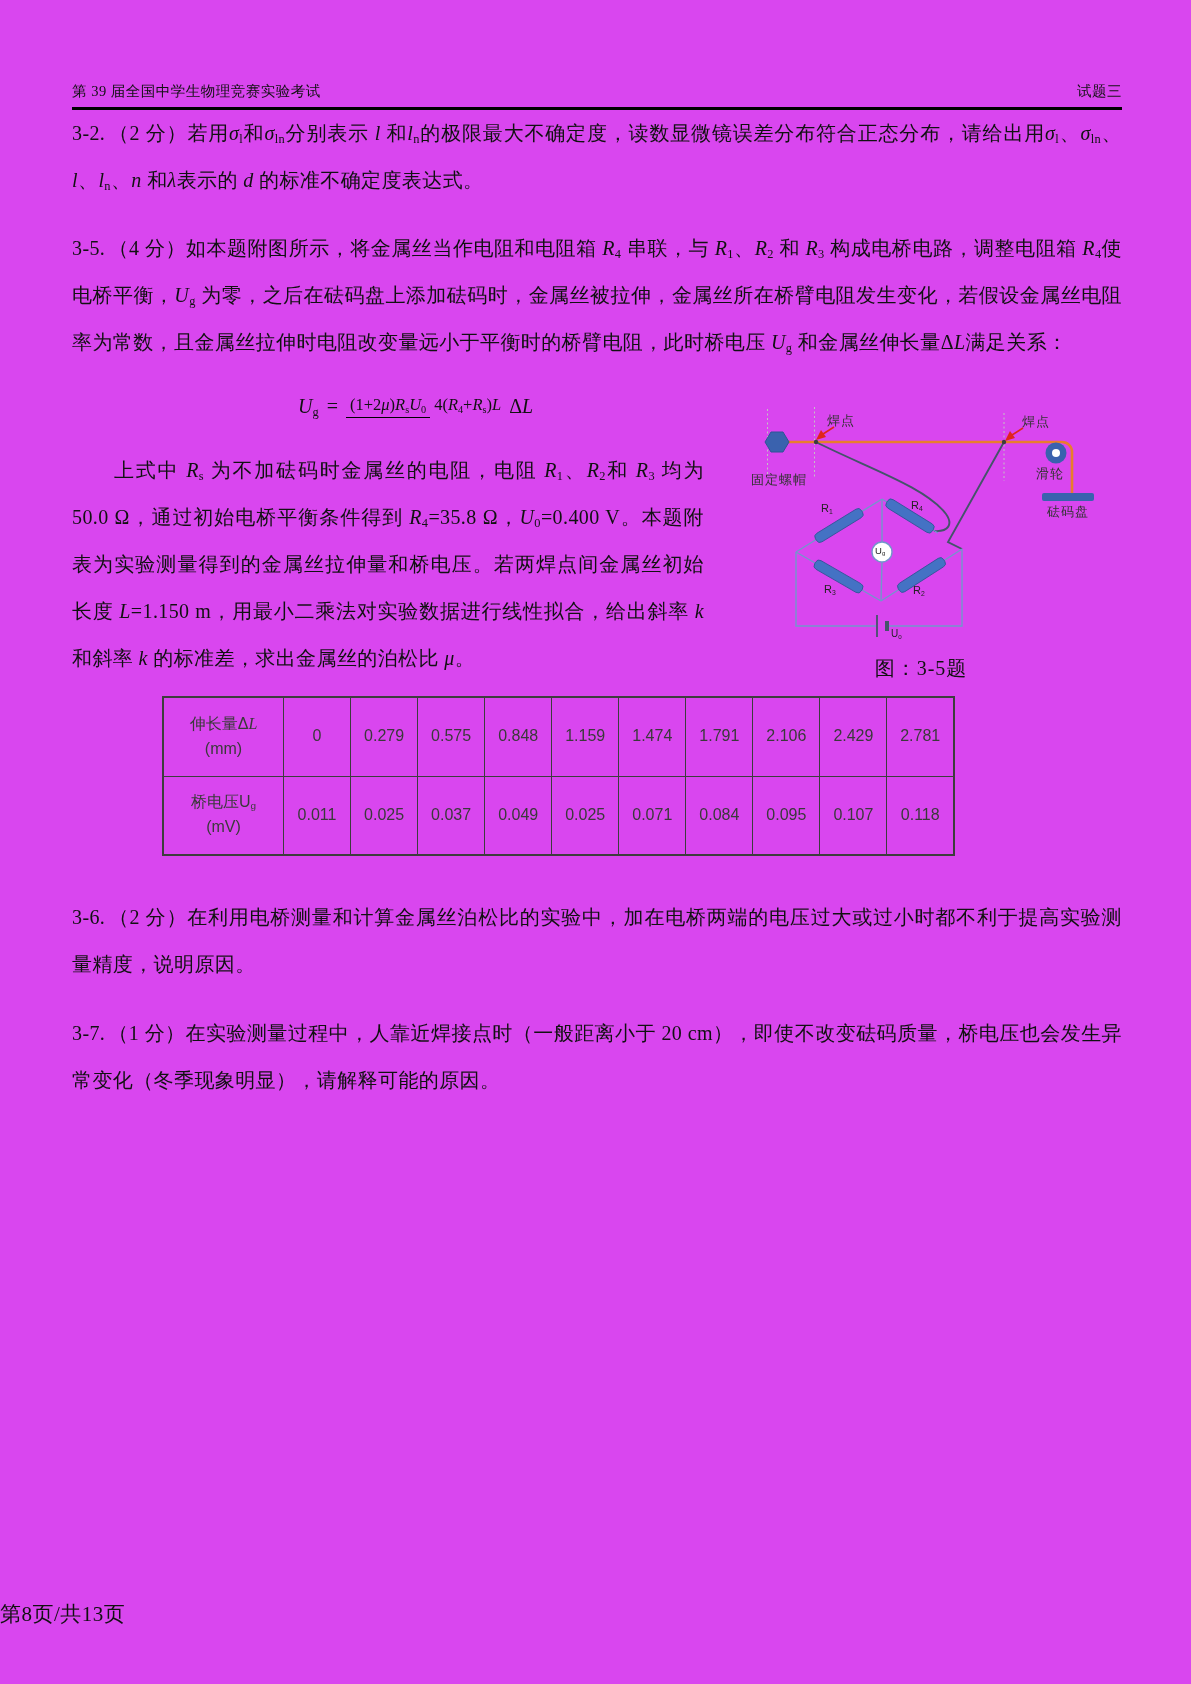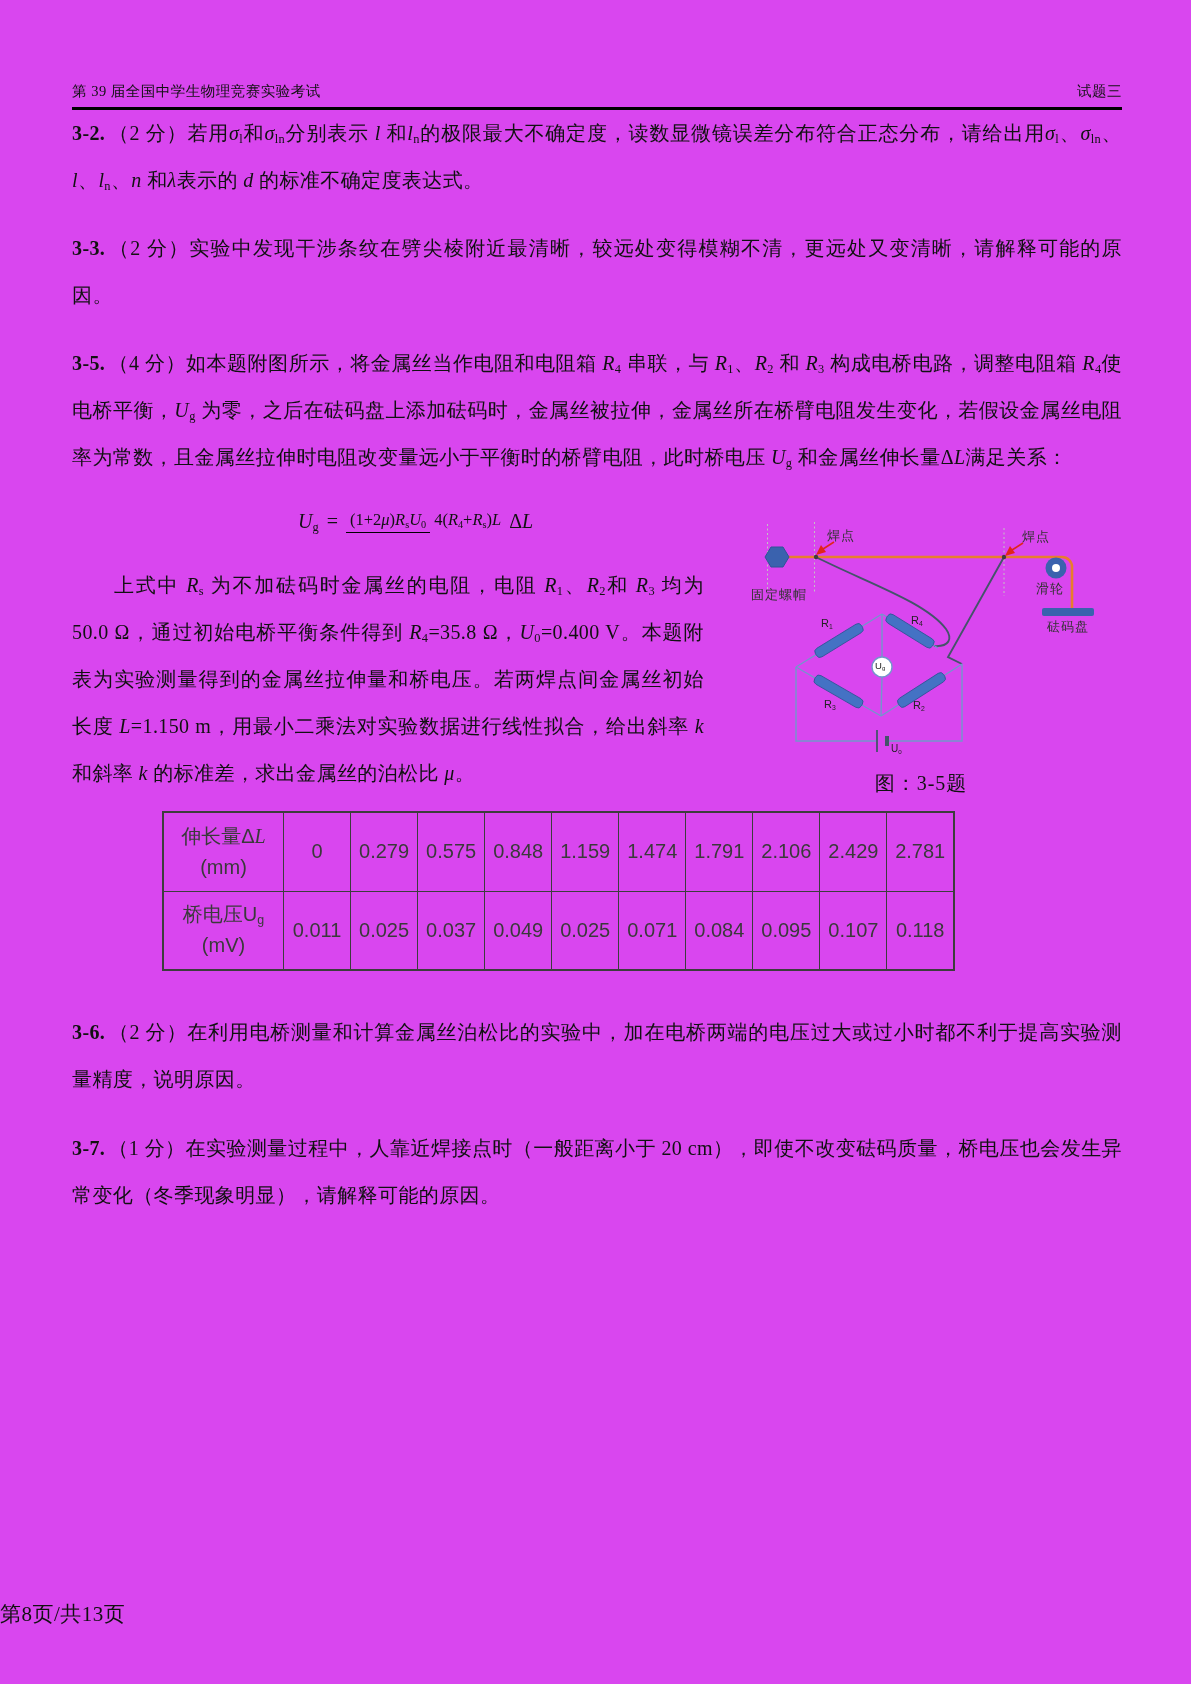--- a/index.html
+++ b/index.html
@@ -22,21 +22,21 @@
     border-bottom:3px solid #000;
     padding-bottom:6px;
   }
   
   .q{
     margin:21px 0 0 0;
     font-size:20px;line-height:47px;
     text-align:justify;letter-spacing:0.4px;
   }
   .q.first{margin-top:0;}
-  .qno{font-weight:bold;margin-right:3px;}
+  .qno{font-weight:normal;margin-right:3px;}
   i{font-style:italic;font-family:"Liberation Serif","DejaVu Serif",serif;}
   sub{font-size:0.62em;line-height:0;vertical-align:-0.25em;}
   
   .s35{position:relative;}
   .col{width:632px;}
   .formula{
     margin:9px 0 2px 0;padding-left:226px;
     font-size:20px;display:flex;align-items:center;height:62px;
   }
   .formula .eq{margin:0 8px;}
@@ -50,21 +50,21 @@
   .fig svg{position:absolute;left:0;top:0;}
   .flabel{position:absolute;font-family:"Liberation Sans","DejaVu Sans",sans-serif;color:#333;font-size:13px;white-space:nowrap;letter-spacing:1px;}
   .rlabel{position:absolute;font-family:"Liberation Sans","DejaVu Sans",sans-serif;color:#222;font-size:11px;white-space:nowrap;}
   .fig-cap{position:absolute;left:146px;top:286px;width:170px;text-align:center;font-size:20px;color:#111;letter-spacing:1px;}
   
   .tbl-cap{margin:47px 0 0 90px;width:793px;text-align:center;font-size:20px;letter-spacing:1px;}
   table.data{
     margin:14px 0 0 90px;width:793px;height:160px;
     border-collapse:collapse;border:2px solid #3d3d3d;
     font-family:"Liberation Sans","DejaVu Sans",sans-serif;
-    font-size:20px;color:#3a3a3a;table-layout:fixed;
+    font-size:16px;color:#3a3a3a;table-layout:fixed;
   }
   table.data th,table.data td{
     border:1.3px solid #3d3d3d;text-align:center;vertical-align:middle;
     font-weight:normal;padding:0;line-height:1.55;
   }
   table.data th{width:119px;}
   
   .footer{
     position:absolute;left:0;right:0;bottom:56px;
     text-align:left;font-size:21px;letter-spacing:0.5px;
@@ -77,23 +77,20 @@
 
   <div class="hdr">
     <span>第 39 届全国中学生物理竞赛实验考试</span>
     <span>试题三</span>
   </div>
 
   <p class="q first">
     <span class="qno">3-2.</span><span>（2 分）若用<i>σ</i><sub>l</sub>和<i>σ</i><sub>ln</sub>分别表示 <i>l</i> 和<i>l</i><sub>n</sub>的极限最大不确定度，读数显微镜误差分布符合正态分布，请给出用<i>σ</i><sub>l</sub>、<i>σ</i><sub>ln</sub>、 <i>l</i>、<i>l</i><sub>n</sub>、<i>n</i> 和<i>λ</i>表示的 <i>d</i> 的标准不确定度表达式。</span>
   </p>
 
-  <p class="q">
-    <span class="qno">3-3.</span><span>（2 分）实验中发现干涉条纹在劈尖棱附近最清晰，较远处变得模糊不清，更远处又变清晰，请解释可能的原因。</span>
-  </p>
 
 
   <p class="q">
     <span class="qno">3-5.</span><span>（4 分）如本题附图所示，将金属丝当作电阻和电阻箱 <i>R</i><sub>4</sub> 串联，与 <i>R</i><sub>1</sub>、<i>R</i><sub>2</sub> 和 <i>R</i><sub>3</sub> 构成电桥电路，调整电阻箱 <i>R</i><sub>4</sub>使电桥平衡，<i>U</i><sub>g</sub> 为零，之后在砝码盘上添加砝码时，金属丝被拉伸，金属丝所在桥臂电阻发生变化，若假设金属丝电阻率为常数，且金属丝拉伸时电阻改变量远小于平衡时的桥臂电阻，此时桥电压 <i>U</i><sub>g</sub> 和金属丝伸长量Δ<i>L</i>满足关系：</span>
   </p>
 
   <div class="s35">
     <div class="col">
       <div class="formula">
         <span><i>U</i><sub>g</sub></span>

